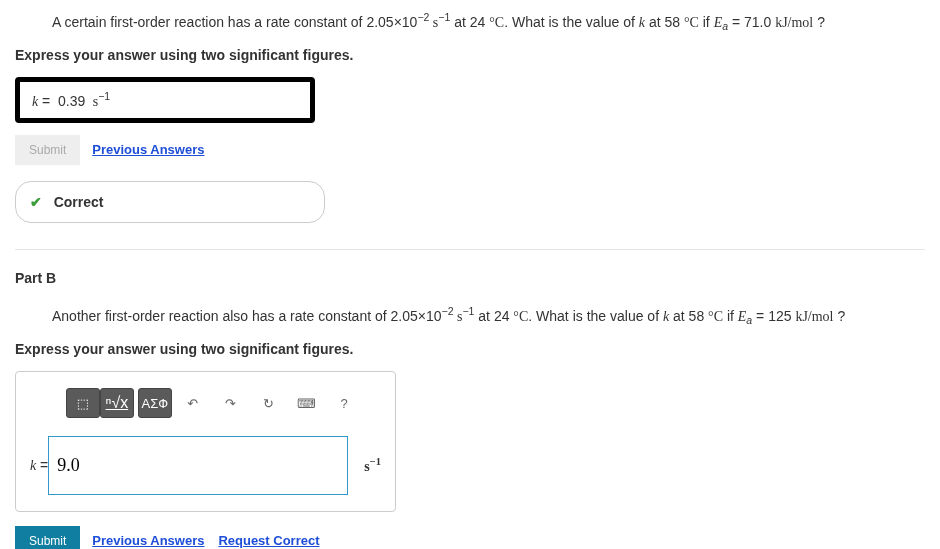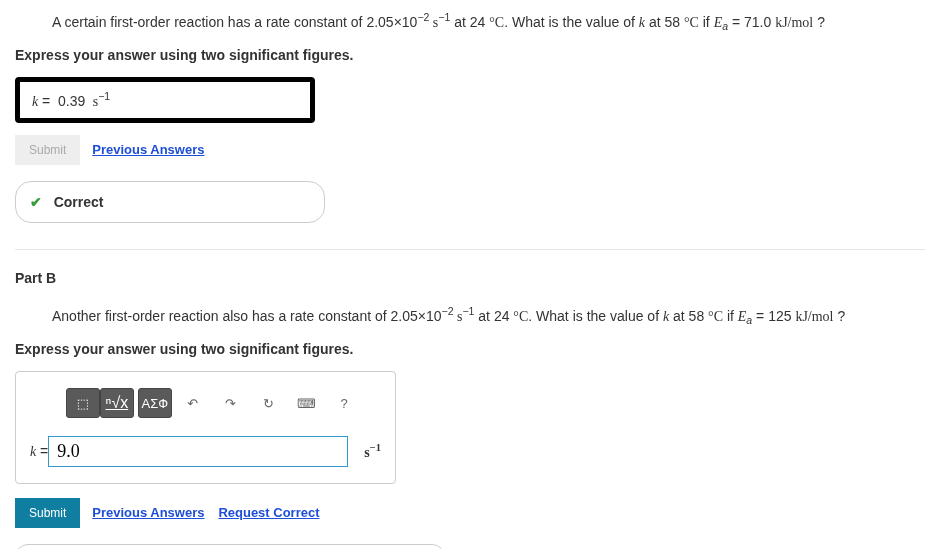--- a/index.html
+++ b/index.html
@@ -107,21 +107,21 @@
       background: #fff;
       color: #666;
       border: 1px solid transparent;
     }
     .answer-row {
       display: flex;
       align-items: center;
     }
     .answer-input {
       border: 1px solid #3399cc;
-      padding: 4px 8px;
+      padding: 18px 8px;
       font-size: 18px;
       width: 300px;
       font-family: 'Times New Roman', serif;
       outline: none;
     }
     .answer-unit {
       margin-left: 16px;
       font-family: 'Times New Roman', serif;
       font-weight: bold;
     }

